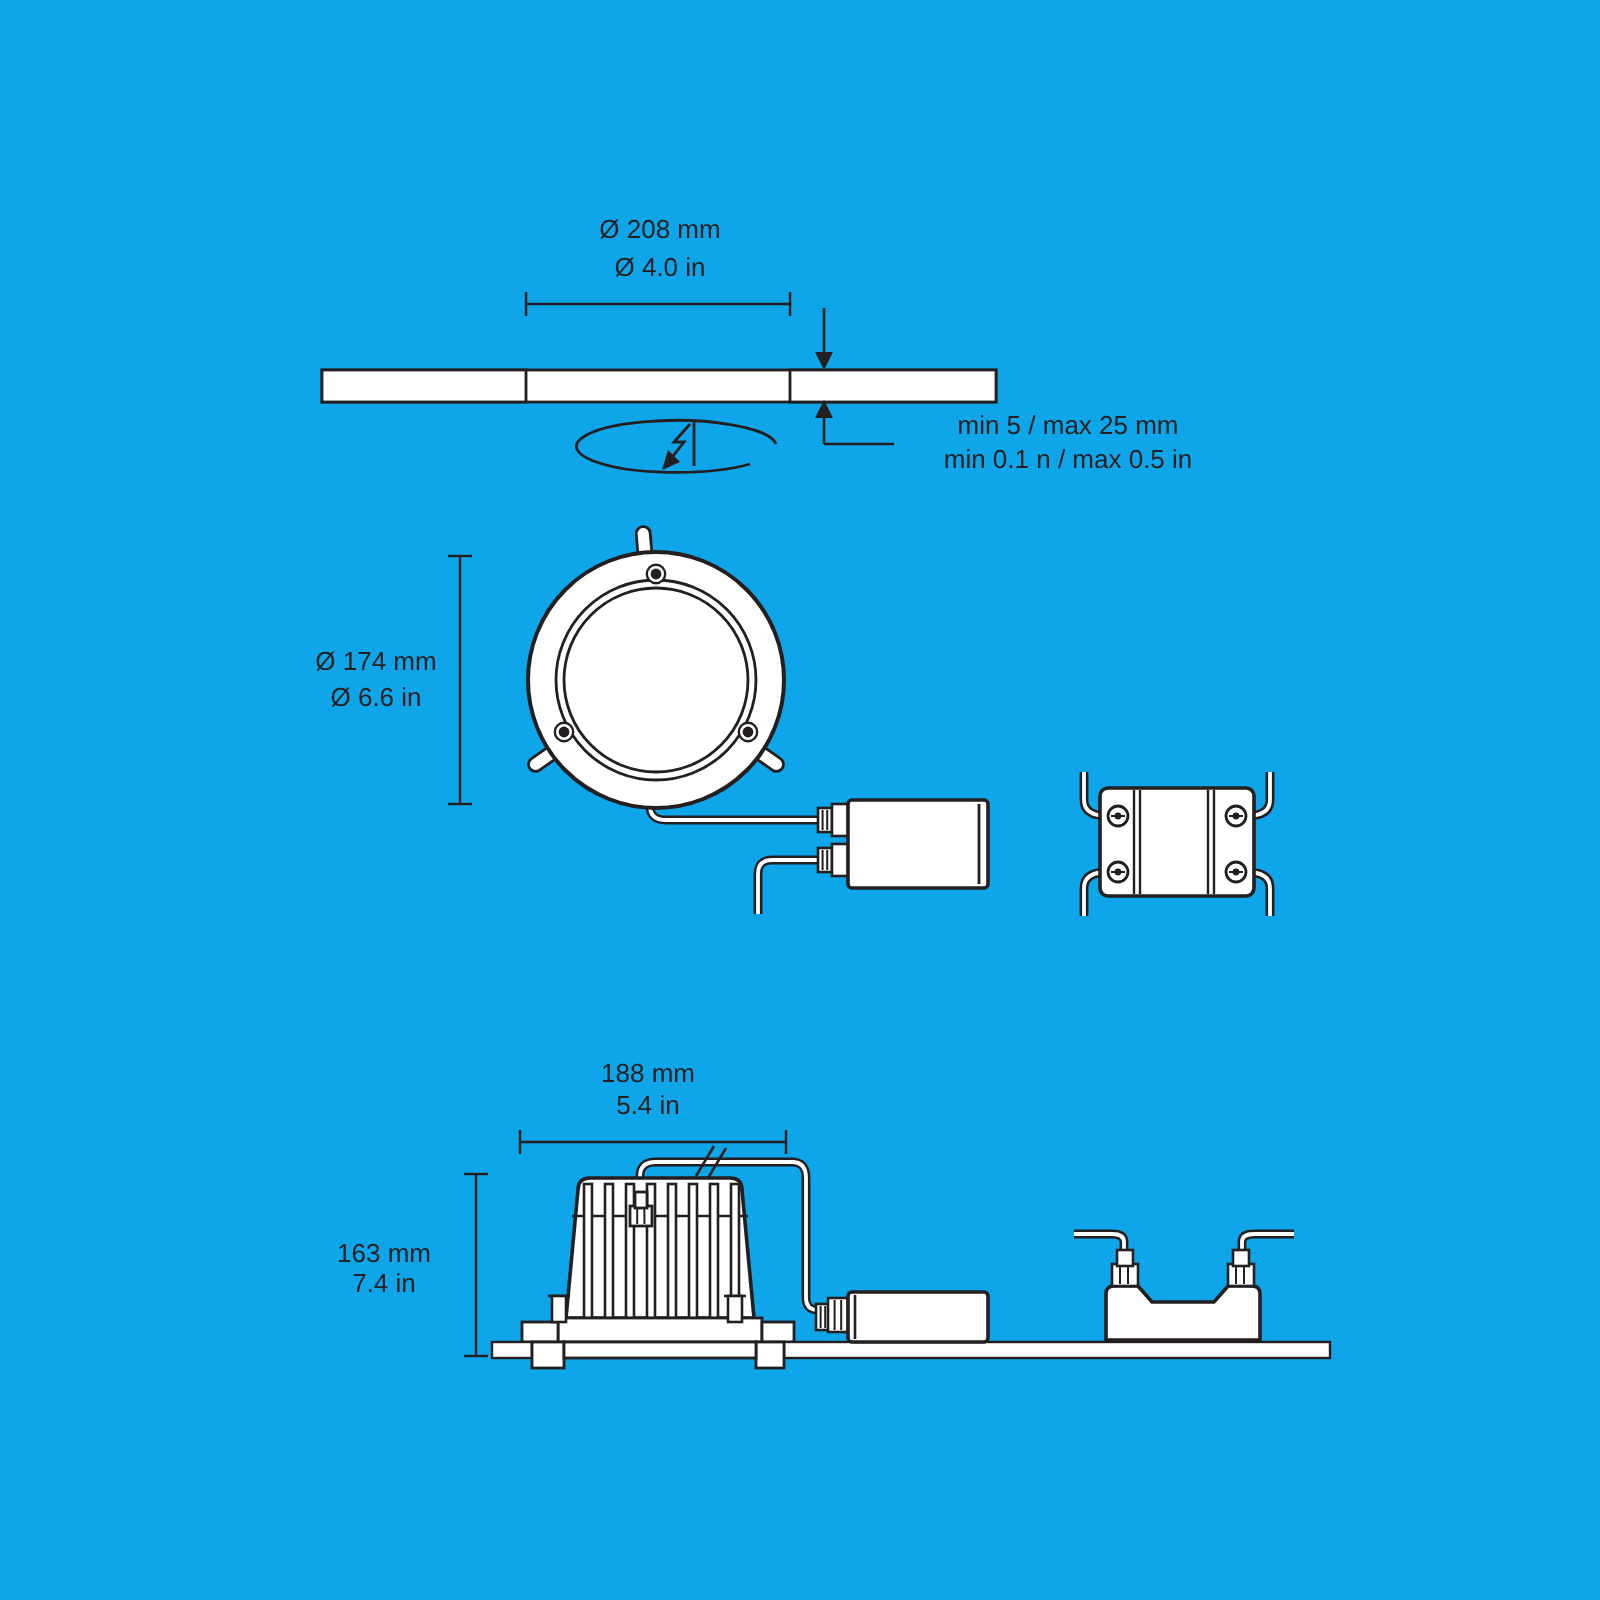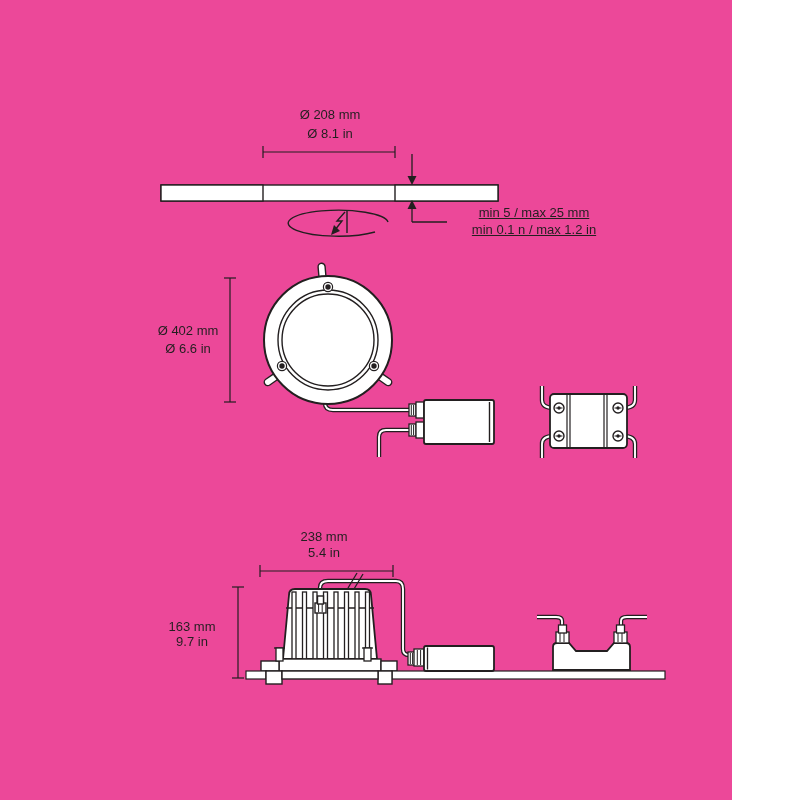--- a/index.html
+++ b/index.html
@@ -1,17 +1,17 @@
 <!DOCTYPE html>
 <html><head>
 <meta charset="utf-8">
 <style>
   html,body{margin:0;padding:0;background:#fff;}
   .canvas{
-    position:relative;width:732px;height:800px;background:#ec4899;
+    position:relative;width:800px;height:800px;background:#0ea5e9;
     font-family:"Liberation Sans", sans-serif;overflow:hidden;
   }
   .canvas svg{position:absolute;left:0;top:0;}
   .lbl{
     position:absolute;transform:translateX(-50%);
     text-align:center;font-size:13px;color:#231f20;white-space:nowrap;
   }
   
   .o20{fill:#fff;stroke:#231f20;stroke-width:2;}
   .o18{fill:#fff;stroke:#231f20;stroke-width:1.8;}
@@ -252,36 +252,36 @@
         <rect class="o13" x="614" y="632" width="13" height="11"></rect>
         <line class="l10" x1="618" y1="633" x2="618" y2="642"></line>
         <line class="l10" x1="622" y1="633" x2="622" y2="642"></line>
         <rect class="o13" x="616.5" y="625" width="8" height="8"></rect>
       </g>
     </g>
   </svg>
 
   <div class="lbl" style="left:330px;top:105px;line-height:19px;">
     <div>Ø 208 mm</div>
-    <div>Ø 8.1 in</div>
-  </div>
-
-  <div class="lbl" style="left:534px;top:204px;line-height:17px;text-decoration:underline;">
+    <div>Ø 4.0 in</div>
+  </div>
+
+  <div class="lbl" style="left:534px;top:204px;line-height:17px;">
     <div>min 5 / max 25 mm</div>
-    <div>min 0.1 n / max 1.2 in</div>
+    <div>min 0.1 n / max 0.5 in</div>
   </div>
 
   <div class="lbl" style="left:188px;top:322px;line-height:18px;">
-    <div>Ø 402 mm</div>
+    <div>Ø 174 mm</div>
     <div>Ø 6.6 in</div>
   </div>
 
   <div class="lbl" style="left:324px;top:529px;line-height:16px;">
-    <div>238 mm</div>
+    <div>188 mm</div>
     <div>5.4 in</div>
   </div>
 
   <div class="lbl" style="left:192px;top:619px;line-height:15px;">
     <div>163 mm</div>
-    <div>9.7 in</div>
+    <div>7.4 in</div>
   </div>
 
 </div>
 
 </body></html>

